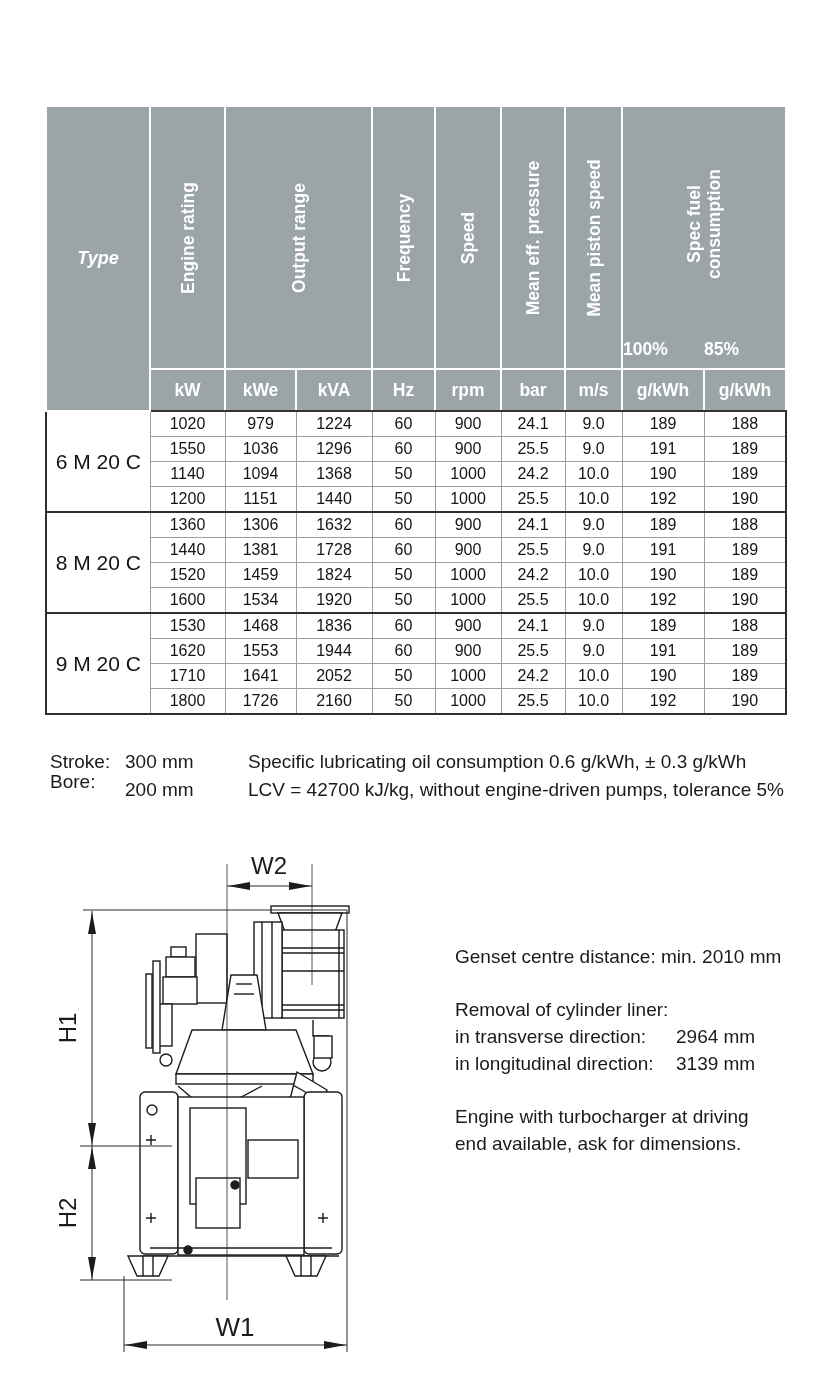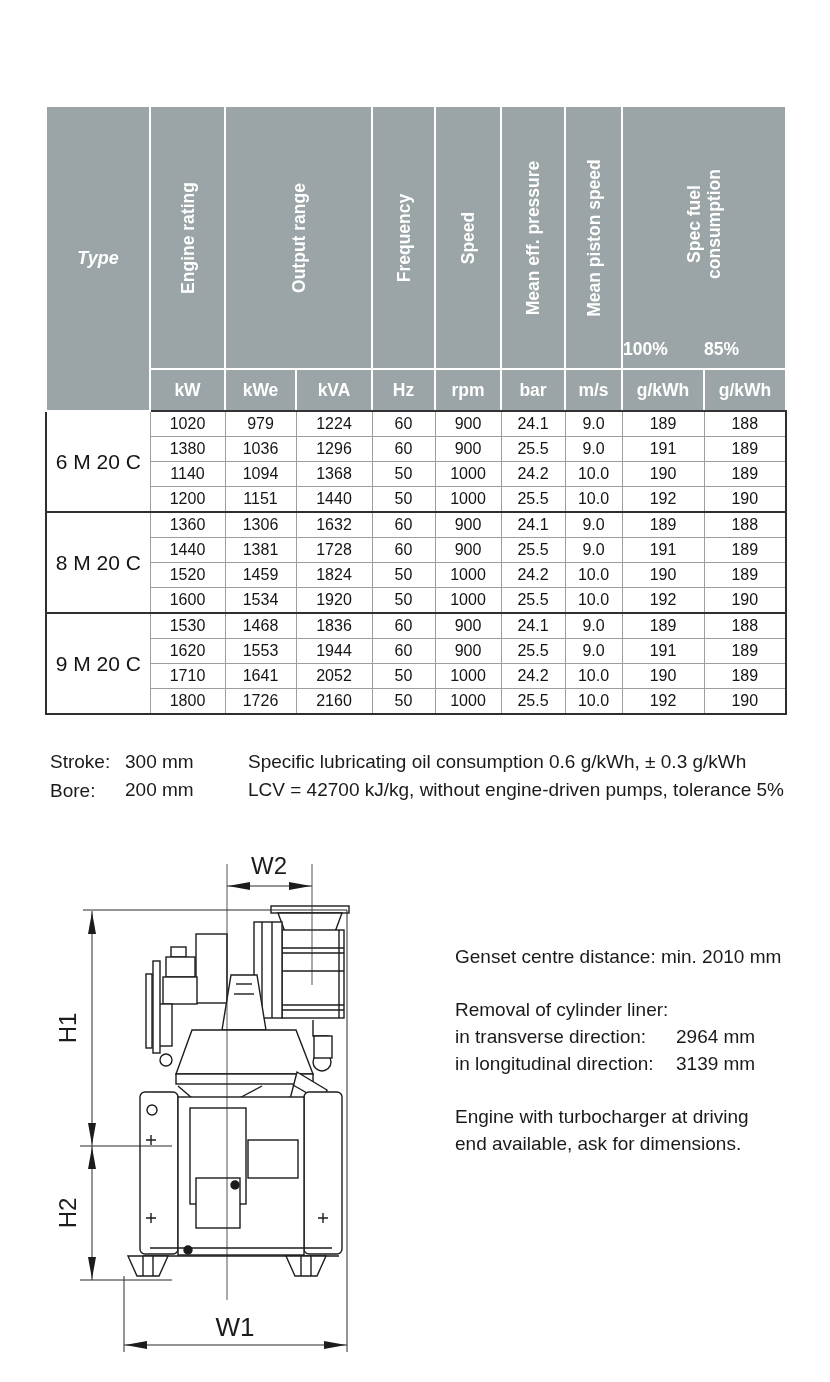--- a/index.html
+++ b/index.html
@@ -131,21 +131,21 @@
             <td>979</td>
             <td>1224</td>
             <td>60</td>
             <td>900</td>
             <td>24.1</td>
             <td>9.0</td>
             <td>189</td>
             <td>188</td>
       </tr>
       <tr>
-        <td>1380</td>
+        <td>1550</td>
             <td>1036</td>
             <td>1296</td>
             <td>60</td>
             <td>900</td>
             <td>25.5</td>
             <td>9.0</td>
             <td>191</td>
             <td>189</td>
       </tr>
       <tr>
@@ -260,21 +260,21 @@
             <td>192</td>
             <td>190</td>
       </tr>
     </tbody>
   </table>
   </div>
 
   <div class="notes">
     <span class="lbl" style="top:0">Stroke:</span>
     <span class="val" style="top:0">300 mm</span>
-    <span class="lbl" style="top:29px">Bore:</span>
+    <span class="lbl" style="top:20px">Bore:</span>
     <span class="val" style="top:28px">200 mm</span>
     <div class="col2">
       <div>Specific lubricating oil consumption 0.6 g/kWh, ± 0.3 g/kWh</div>
       <div>LCV = 42700 kJ/kg, without engine-driven pumps, tolerance 5%</div>
     </div>
   </div>
 
   <svg class="draw" width="420" height="520" viewBox="40 840 420 520">
     <g stroke="#1c1c1c" fill="none" stroke-width="1.4">
 

